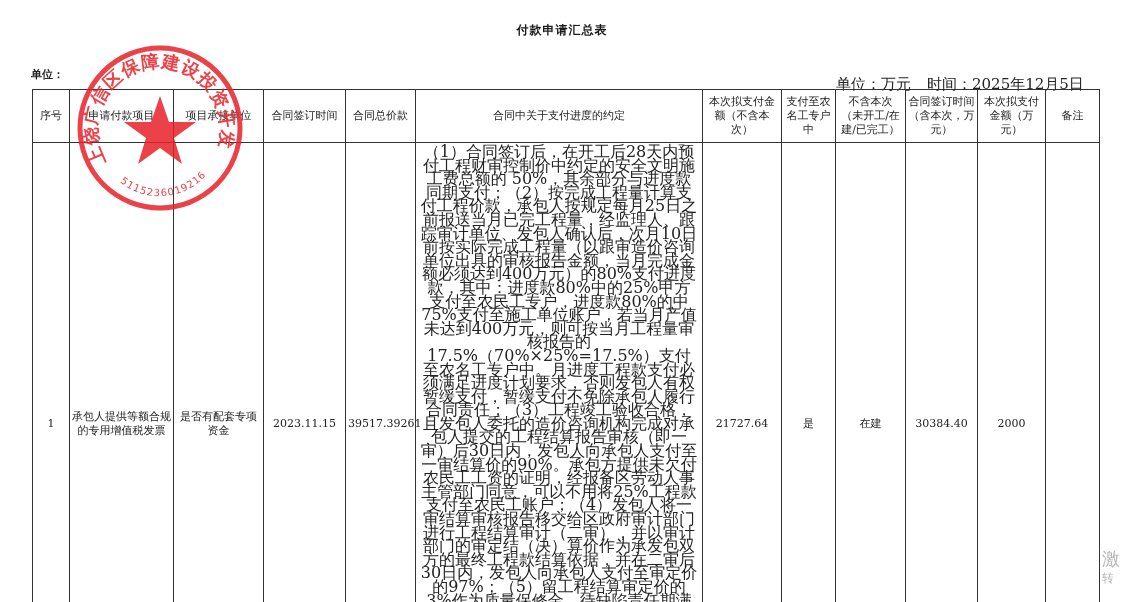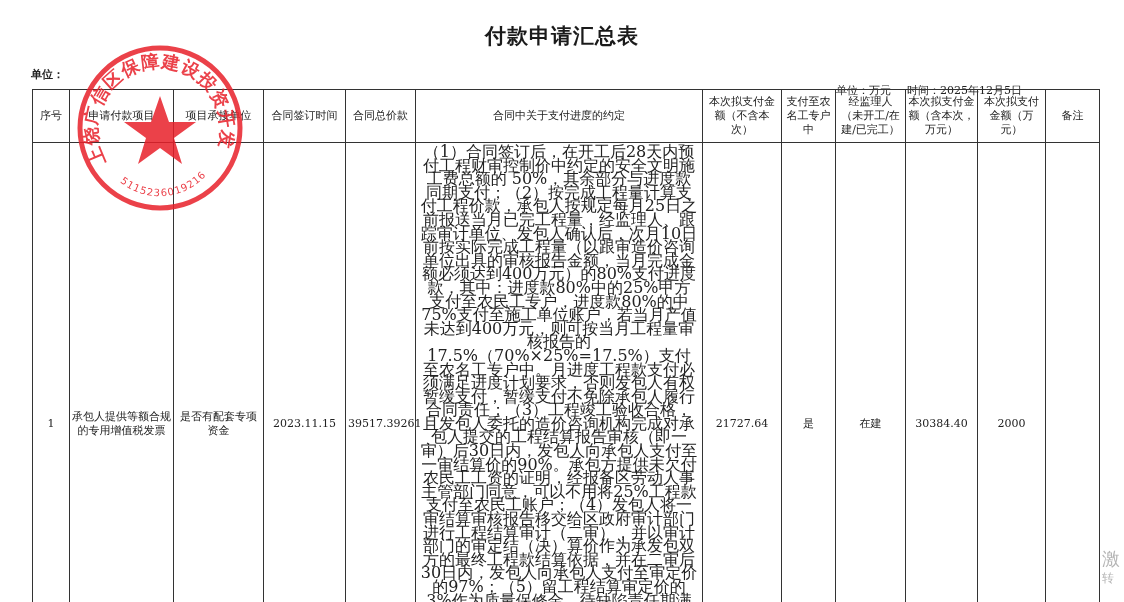--- a/index.html
+++ b/index.html
@@ -3,27 +3,27 @@
 <meta charset="utf-8">
 <style>
   html, body { margin:0; padding:0; }
   body {
     width:1124px; height:602px; background:#ffffff; position:relative; overflow:hidden;
     font-family: "DejaVu Serif", "Liberation Serif", serif; color:#222;
   }
   .title {
     position:absolute; left:0; top:22px; width:1124px; text-align:center;
     font-family: "DejaVu Sans", "Liberation Sans", sans-serif;
-    font-size:21px; font-weight:bold; color:#1a1a1a; letter-spacing:1px;
+    font-size:12px; font-weight:bold; color:#1a1a1a; letter-spacing:1px;
   }
   .unit-left {
     position:absolute; left:31px; top:67px; font-size:11px; font-weight:bold; color:#222;
   }
   .meta-right {
-    position:absolute; left:836px; top:83px; font-size:11px; color:#222;
+    position:absolute; left:836px; top:75px; font-size:15px; color:#222;
   }
   .meta-right span { margin-right:16px; }
   table {
     position:absolute; left:32px; top:89px; border-collapse:collapse;
     table-layout:fixed; width:1067px;
   }
   th, td {
     border:1.5px solid #333; text-align:center; vertical-align:middle;
     font-size:11px; font-weight:normal; line-height:14px; padding:0 2px; color:#222;
   }
@@ -70,22 +70,22 @@
   <thead>
     <tr>
       <th>序号</th>
       <th>申请付款项目</th>
       <th>项目承接单位</th>
       <th>合同签订时间</th>
       <th>合同总价款</th>
       <th>合同中关于支付进度的约定</th>
       <th>本次拟支付金额（不含本次）</th>
       <th>支付至农名工专户中</th>
-      <th>经监理人（未开工/在建/已完工）</th>
-      <th>本次拟支付金额（含本次，万元）</th>
+      <th>不含本次（未开工/在建/已完工）</th>
+      <th>合同签订时间（含本次，万元）</th>
       <th>本次拟支付金额（万元）</th>
       <th>备注</th>
     </tr>
   </thead>
   <tbody>
     <tr>
       <td>1</td>
       <td>承包人提供等额合规的专用增值税发票</td>
       <td>是否有配套专项资金</td>
       <td>2023.11.15</td>

